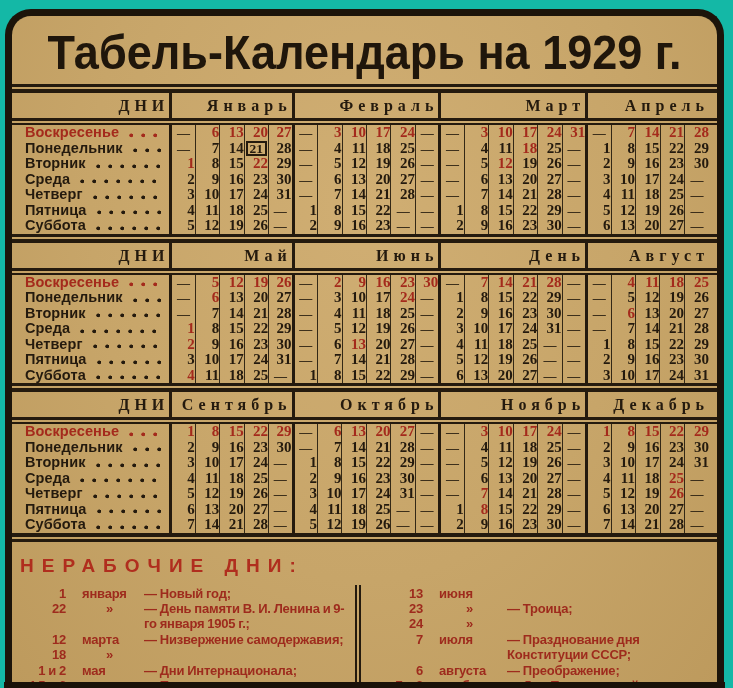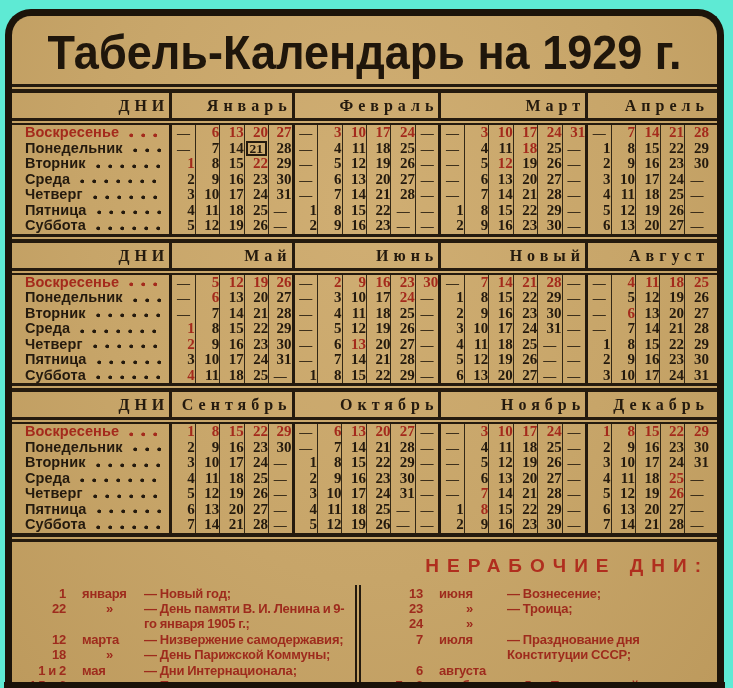--- a/index.html
+++ b/index.html
@@ -1,17 +1,17 @@
 <!DOCTYPE html>
 <html><head>
 <meta charset="utf-8">
 <style>
   html,body{margin:0;padding:0;background:#120d07;}
   .stage{position:relative;width:733px;height:688px;overflow:hidden;
-         background:#5eead4;font-family:"Liberation Sans",sans-serif;}
+         background:#14b8a6;font-family:"Liberation Sans",sans-serif;}
   .card{position:absolute;left:5px;right:9px;top:9px;bottom:0;
         background:radial-gradient(ellipse at 50% 28%,#d0ae73 0%,#c7a569 55%,#bd9a5d 100%);
         border:7px solid #1c140a;border-bottom:none;border-radius:26px 26px 0 0;
         padding:0 8px;box-sizing:border-box;}
   .title{text-align:center;font-weight:700;font-size:45px;line-height:50px;
          padding:12px 0 6px;color:#1f160b;letter-spacing:0;transform:scaleY(1.07);}
   .rule2{height:9px;margin:0 -8px;
          background:linear-gradient(to bottom,#241a0e 0 3.5px,rgba(0,0,0,0) 3.5px 5.5px,#241a0e 5.5px 9px);}
   
   table.band{width:100%;border-collapse:collapse;table-layout:fixed;}
@@ -34,21 +34,21 @@
     background-image:radial-gradient(circle at 2.2px 2.4px,currentColor 1.6px,rgba(0,0,0,0) 2.2px);
     background-size:12px 5px;background-repeat:repeat-x;}
   td.num{font-family:"Liberation Serif",serif;font-weight:700;font-size:15px;
          text-align:right;padding-right:3px;color:#241a0e;border-left:1.4px solid #332816;}
   td.num.mstart{border-left:3px solid #241a0e;}
   td.num.dash{text-align:center;padding-right:0;font-size:13px;}
   td.num.red{color:#a42a1c;}
   .boxed{display:inline-block;border:2px solid #241a0e;line-height:11.5px;font-size:13.5px;
          padding:0 2px;margin:0 1px -1px 0;}
   
-  .h-title{text-align:right;font-weight:700;font-size:19px;letter-spacing:8px;
+  .h-title{text-align:left;font-weight:700;font-size:19px;letter-spacing:8px;
            color:#b02e1e;margin:13px 0 8px;}
   .h-cols{display:grid;grid-template-columns:1fr 1.02fr;}
   .h-col{box-sizing:border-box;}
   .hleft{border-right:6px double #241a0e;padding:1px 8px 6px 0;}
   .hright{padding:1px 0 6px 12px;}
   .h-entry{display:grid;column-gap:7px;color:#9e2b1d;font-weight:700;font-size:13px;
            line-height:15.4px;letter-spacing:-0.2px;word-spacing:-0.5px;}
   .hleft .h-entry{grid-template-columns:46px 64px 1fr;}
   .hright .h-entry{grid-template-columns:50px 70px 1fr;}
   .h-num{text-align:right;white-space:nowrap;}
@@ -340,21 +340,21 @@
             <col class="numcol">
             <col class="numcol">
             <col class="numcol">
             <col class="numcol">
           </colgroup>
           <tbody>
             <tr class="mhead">
               <td class="dni">ДНИ</td>
               <td class="mname" colspan="5">Май</td>
               <td class="mname" colspan="6">Июнь</td>
-              <td class="mname" colspan="6">Новый</td>
+              <td class="mname" colspan="6">День</td>
               <td class="mname" colspan="5">Август</td>
             </tr>
             <tr class="hrline">
               <td colspan="23">
                 <div></div>
               </td>
             </tr>
             <tr class="drow sun">
               <td class="dayname">
                 <div class="dn-wrap">
@@ -836,56 +836,55 @@
               <span class="h-text">— День памяти В. И. Ленина и 9-го января 1905 г.;</span>
             </div>
             <div class="h-entry">
               <span class="h-num">12</span>
               <span class="h-unit">марта</span>
               <span class="h-text">— Низвержение самодержавия;</span>
             </div>
             <div class="h-entry">
               <span class="h-num">18</span>
               <span class="h-unit ditto">»</span>
-              <span class="h-text">— День Парижской Коммуны;</span>
             </div>
             <div class="h-entry">
               <span class="h-num">1 и 2</span>
               <span class="h-unit">мая</span>
               <span class="h-text">— Дни Интернационала;</span>
             </div>
             <div class="h-entry">
               <span class="h-num">4,5 и 6</span>
               <span class="h-unit">мая</span>
               <span class="h-text">— Пасха;</span>
             </div>
           </div>
         <div class="h-col hright" id="hol-right">
             <div class="h-entry">
               <span class="h-num">13</span>
               <span class="h-unit">июня</span>
-              <span class="h-text">— Вознесение;</span>
             </div>
             <div class="h-entry">
               <span class="h-num">23</span>
               <span class="h-unit ditto">»</span>
               <span class="h-text">— Троица;</span>
             </div>
             <div class="h-entry">
               <span class="h-num">24</span>
               <span class="h-unit ditto">»</span>
             </div>
             <div class="h-entry">
               <span class="h-num">7</span>
               <span class="h-unit">июля</span>
               <span class="h-text">— Празднование дня Конституции СССР;</span>
             </div>
             <div class="h-entry">
               <span class="h-num">6</span>
               <span class="h-unit">августа</span>
+              <span class="h-text">— Преображение;</span>
             </div>
             <div class="h-entry">
               <span class="h-num">7 и 8</span>
               <span class="h-unit">ноября</span>
               <span class="h-text">— Дни Пролетарской Революции;</span>
             </div>
           </div>
       </div>
     </div>
     <div class="bottom-bar"></div>

